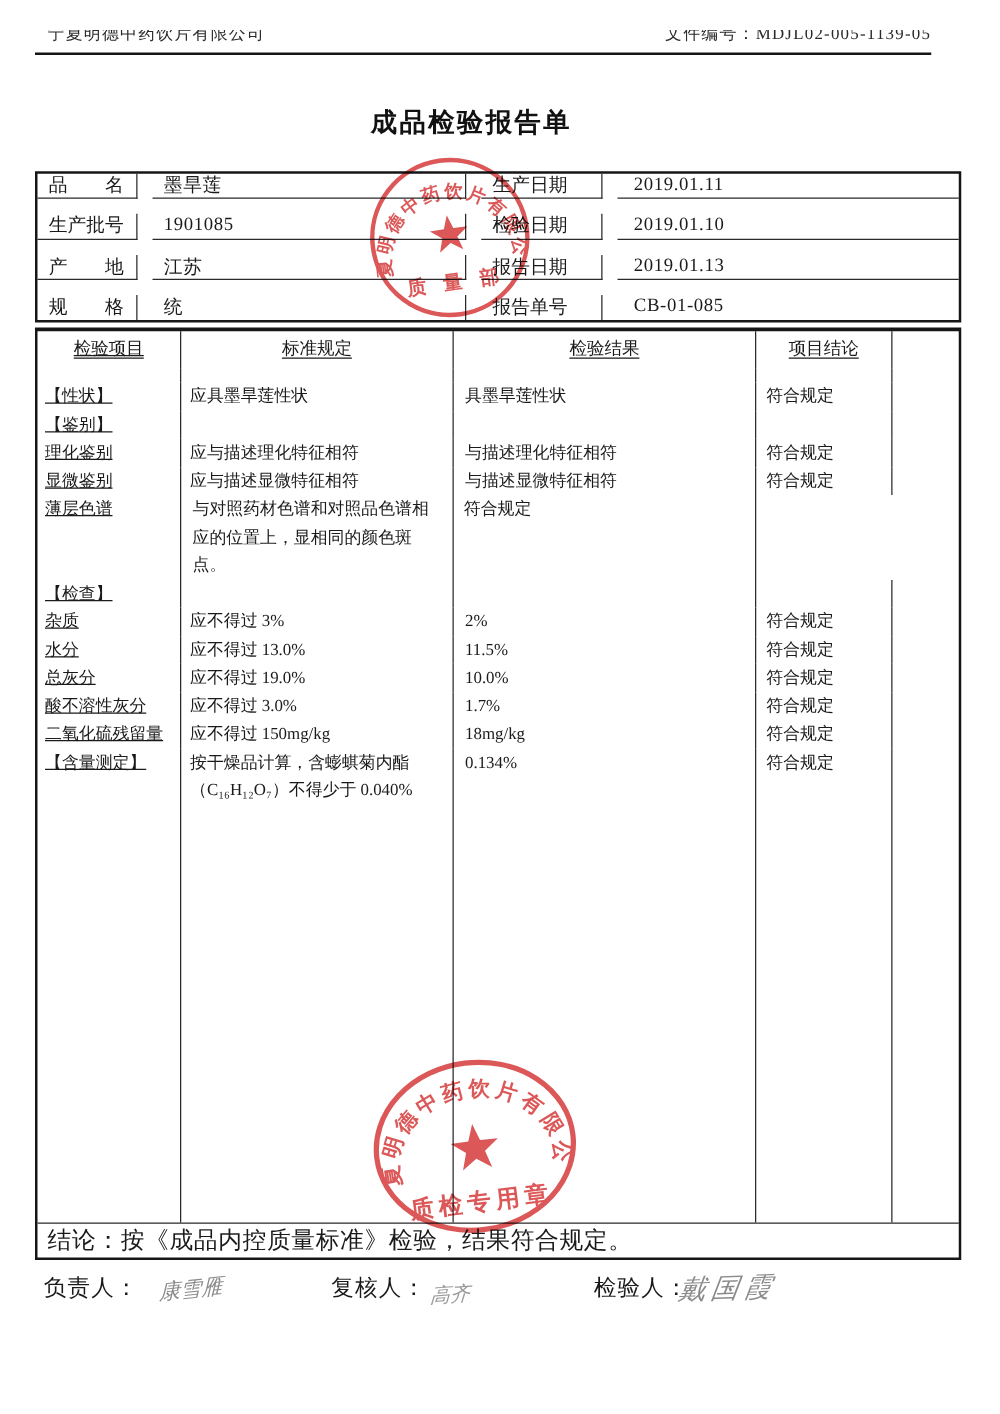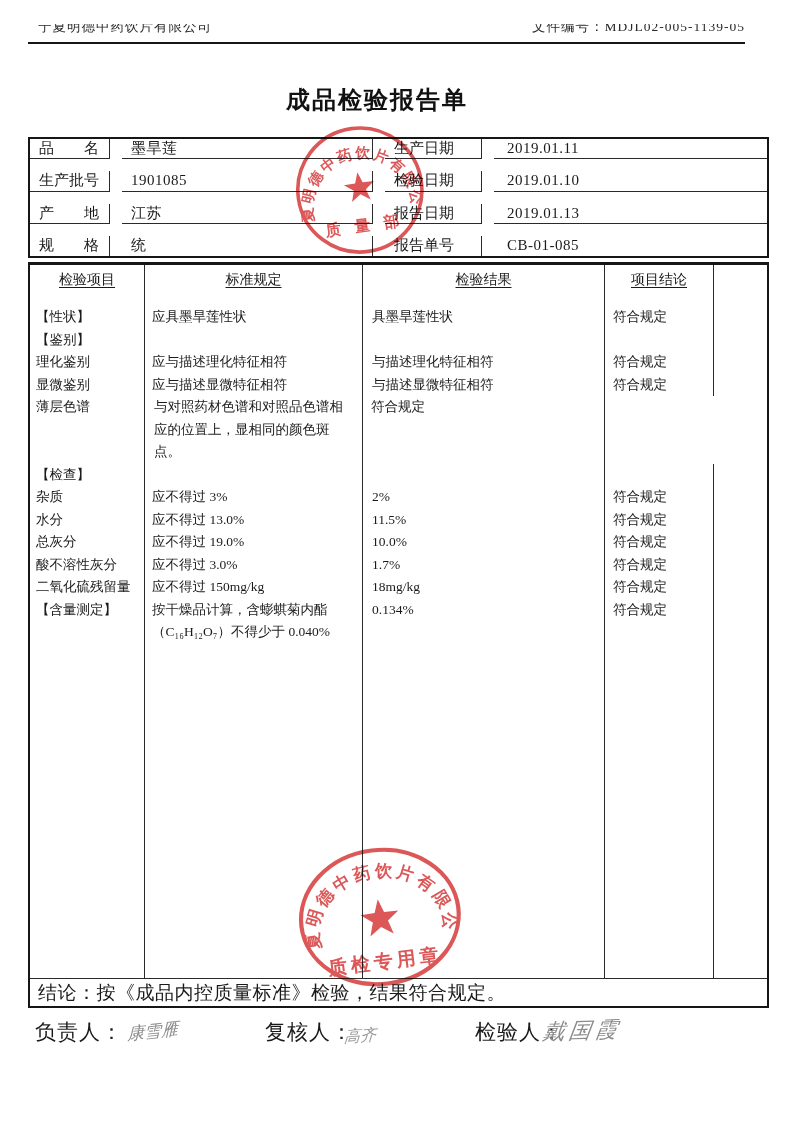--- a/index.html
+++ b/index.html
@@ -19,21 +19,21 @@
   }
   .page-header span{ display:block; margin-top:-6px; white-space:nowrap; }
   .top-rule{
     position:absolute; left:28px; top:42px; width:717px; height:2px;
     background:#161616;
   }
 
   
   .doc-title{
     position:absolute; left:0; top:84px; width:754px;
-    text-align:center; font-size:24px; font-weight:bold;
+    text-align:center; font-size:21px; font-weight:bold;
     letter-spacing:2px; color:#111;
   }
 
   
   .info-table{
     position:absolute; left:28px; top:137px; width:741px; height:121px;
     border:2px solid #161616;
     display:grid;
     grid-template-columns:80px 251px 97px 1fr;
     grid-template-rows:repeat(4,1fr);
@@ -56,36 +56,36 @@
     display:flex; flex-direction:column;
     font-size:13.5px;
   }
   .irow{
     display:grid;
     grid-template-columns:115px 218px 242px 109px 1fr;
     line-height:22.5px;
   }
   .irow > div{ border-right:1px solid #2a2a2a; }
   .irow > .c5{ border-right:none; }
-  .irow .c1{ padding-left:6px; }
+  .irow .c1{ padding-left:6px;text-decoration:underline; }
   .irow .c2{ padding-left:7px; padding-right:7px; }
   .irow .c3{ padding-left:9px; padding-right:6px; }
   .irow .c4{ padding-left:8px; }
   .irow.header{ line-height:30px; height:30px; font-size:14px; }
   .irow.header > div{ text-align:center; padding:0; }
   .irow.header span{ text-decoration:underline; text-underline-offset:3px; }
   .irow.spacer{ height:11px; }
   .irow.filler{ flex:1; }
   .conclusion-row{
     border-top:1px solid #2a2a2a; height:28px; line-height:27px;
     padding-left:8px; font-size:19px; letter-spacing:0.5px;
   }
 
   
-  .sig-label{ position:absolute; font-size:21px; letter-spacing:1px; }
+  .sig-label{ position:absolute; font-size:18px; letter-spacing:1px; }
   .sig-name{
     position:absolute; color:#8b8b8b; font-style:italic;
     font-family:"DejaVu Serif",serif; white-space:nowrap;
   }
   #sig1{ left:127px; top:1020px; font-size:17px; transform:rotate(-6deg) skewX(-6deg); }
   #sig2{ left:344px; top:1026px; font-size:16px; transform:rotate(-4deg) skewX(-8deg); color:#9a9a9a; }
   #sig3{ left:543px; top:1016px; font-size:22px; letter-spacing:4px; transform:rotate(-2deg) skewX(-10deg); }
 
   
   .stamp{ position:absolute; mix-blend-mode:multiply; opacity:0.92; }

